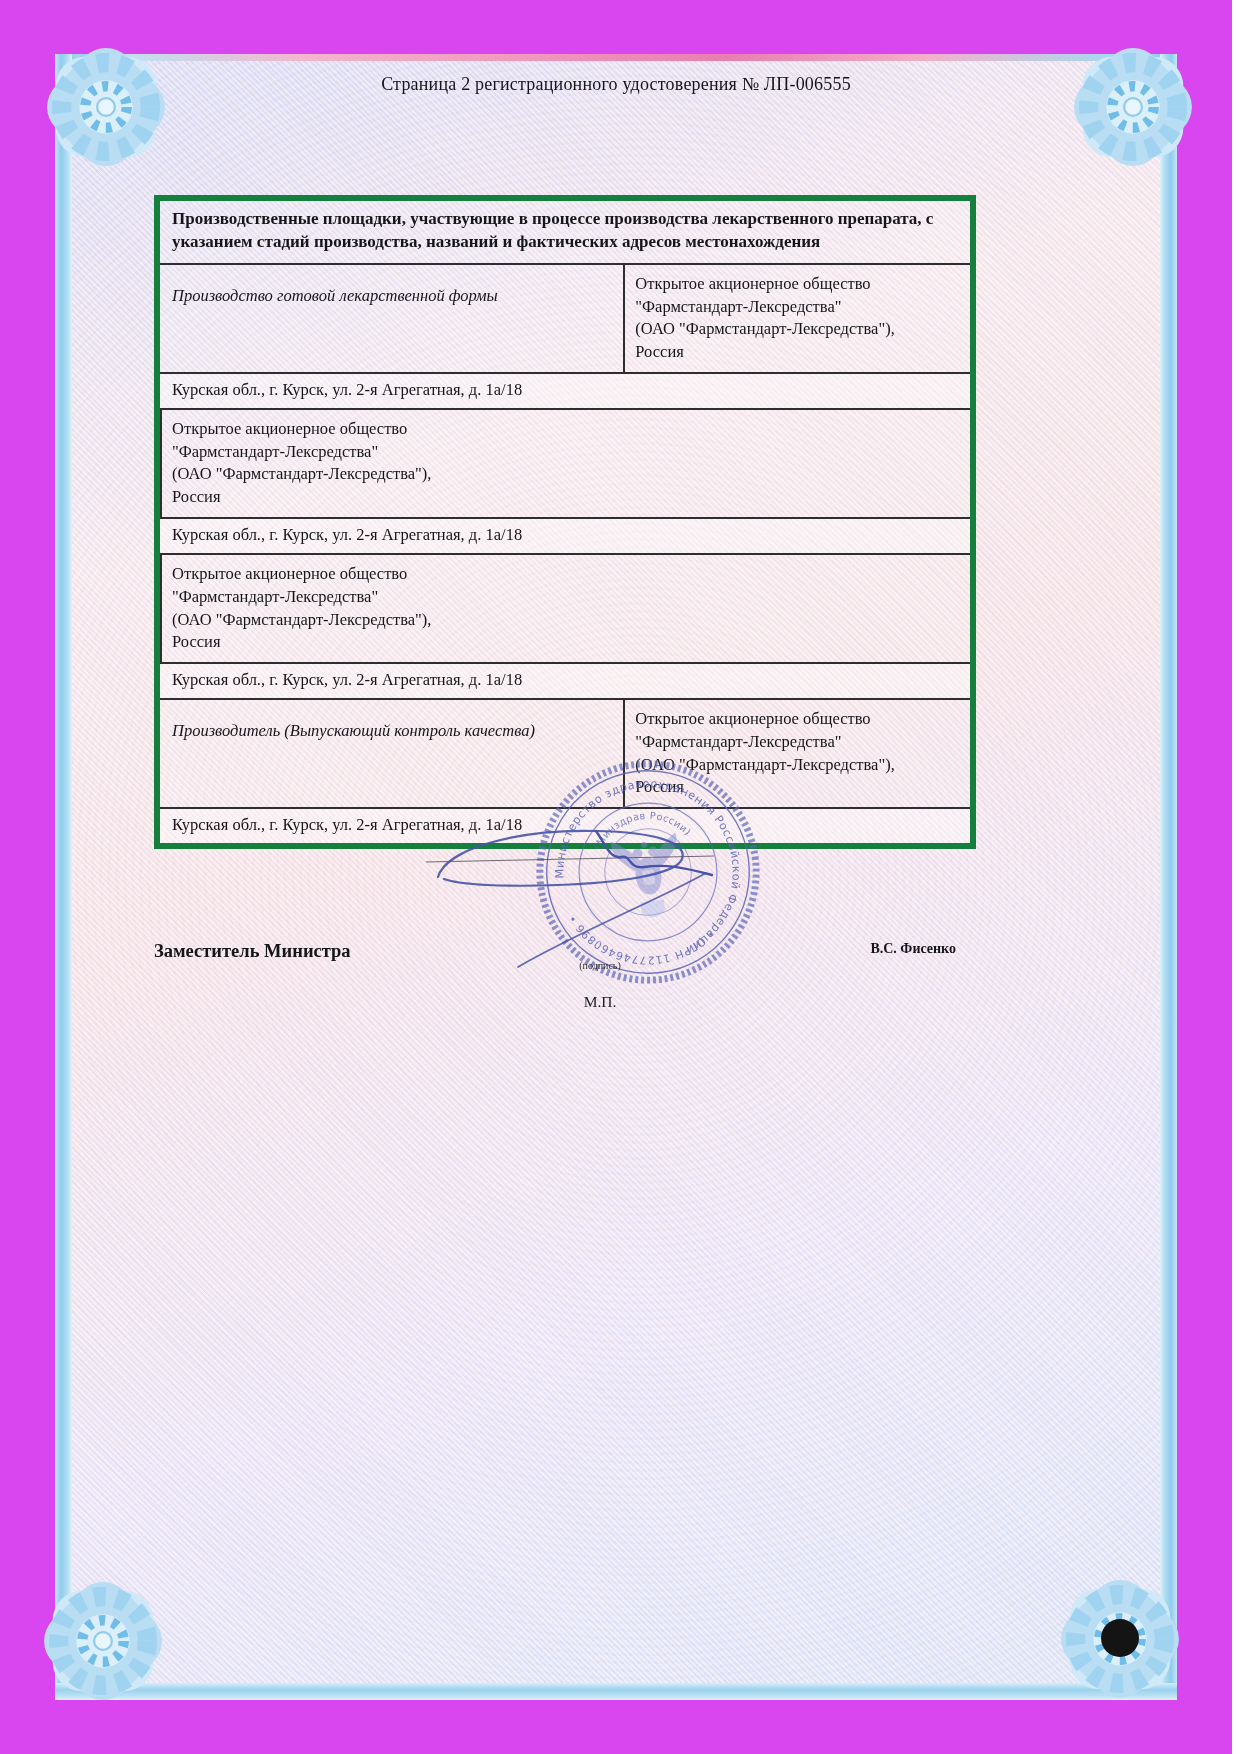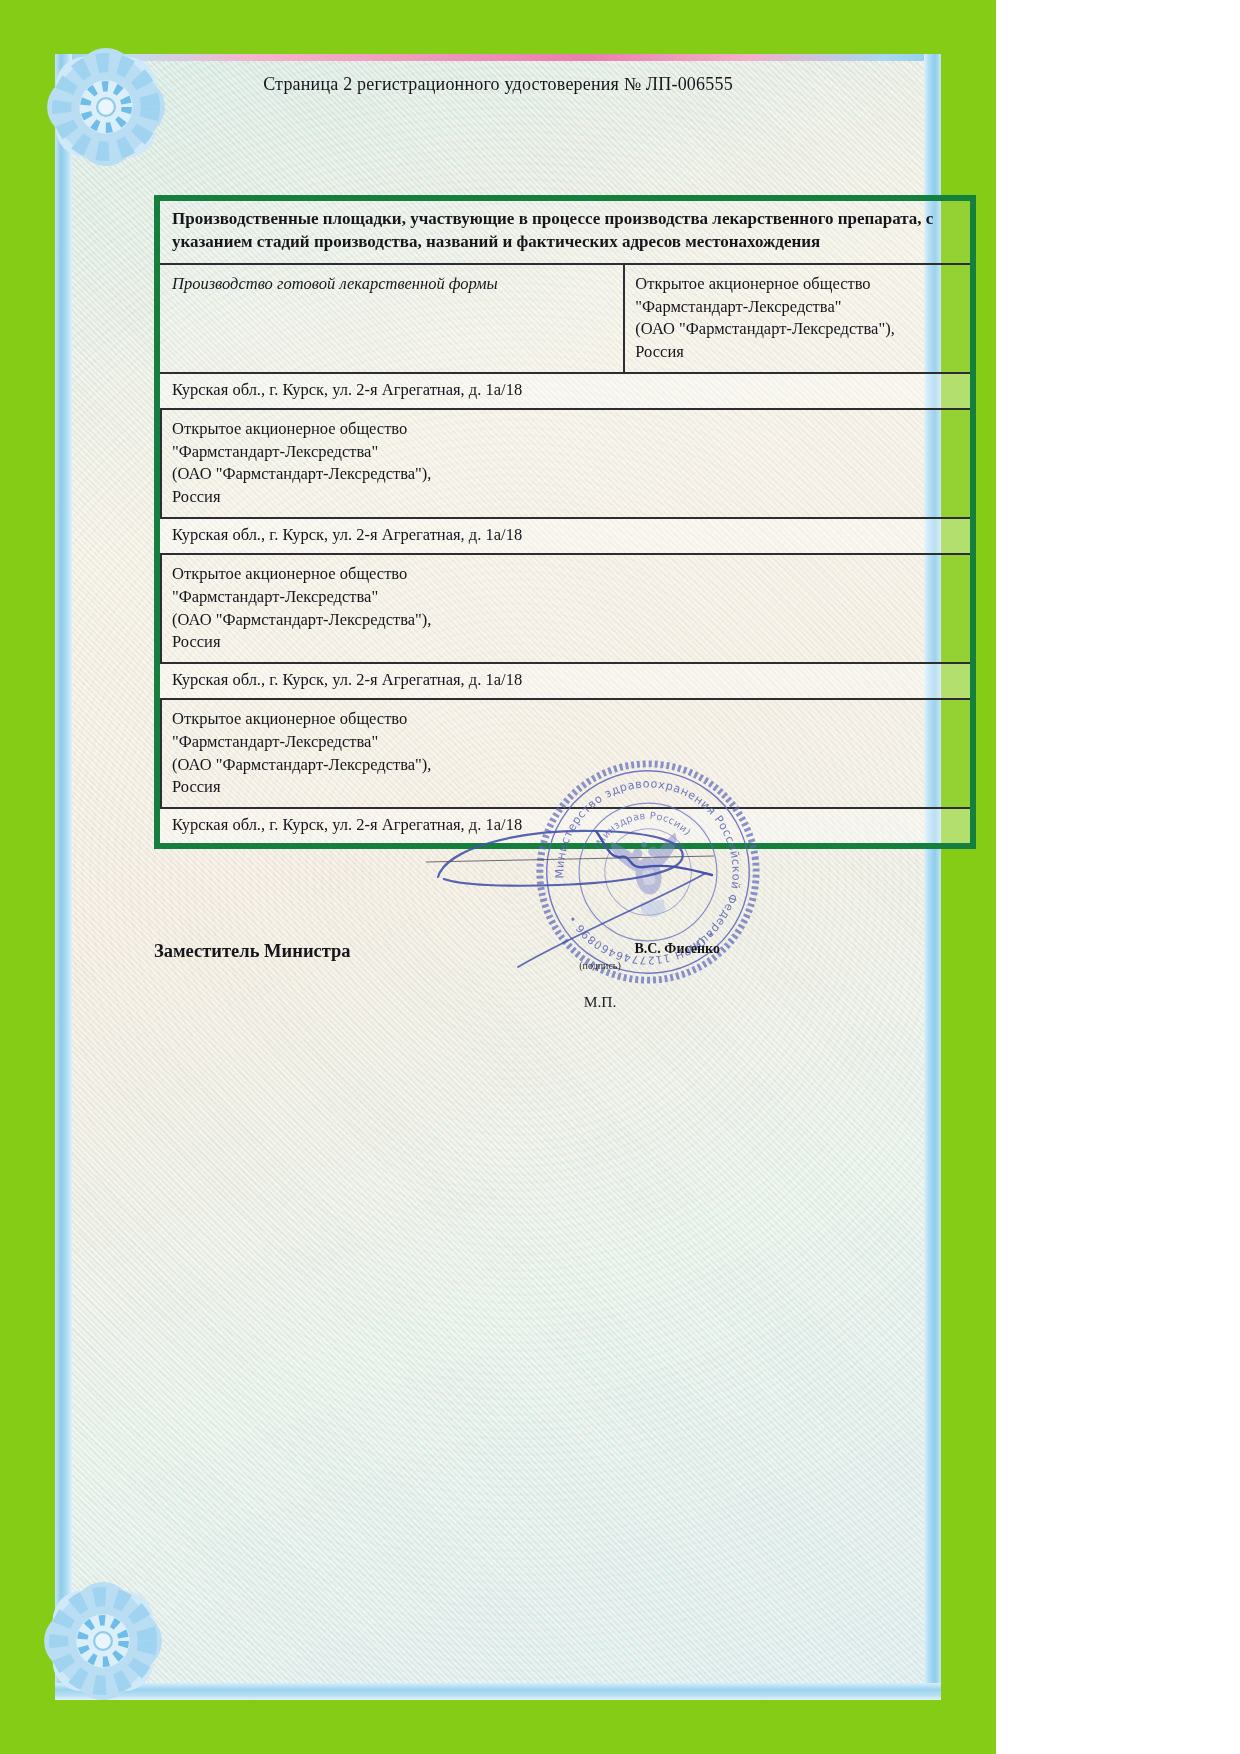--- a/index.html
+++ b/index.html
@@ -1,16 +1,16 @@
 <!DOCTYPE html>
 <html><head>
 <meta charset="utf-8">
 <style>
   html,body{margin:0;padding:0;background:#ffffff;}
-  .page{position:relative;width:996px;height:1754px;overflow:hidden;background:#84cc16;
+  .page{position:relative;width:1232px;height:1754px;overflow:hidden;background:#d946ef;
         font-family:"Liberation Serif","DejaVu Serif",serif;color:#15151a;}
 
   
   .paper{position:absolute;left:55px;top:54px;right:55px;bottom:54px;z-index:1;
     background:
       linear-gradient(160deg, rgba(222,240,250,.9) 0%, rgba(253,245,240,.95) 26%,
                       rgba(252,240,234,.95) 46%, rgba(240,247,252,.92) 72%, rgba(226,241,250,.95) 100%);}
   .paper::before{content:"";position:absolute;inset:0;
     background:repeating-radial-gradient(circle at 52% 50%, rgba(231,148,120,.055) 0 3px, rgba(255,255,255,0) 3px 8px);
     mix-blend-mode:multiply;}
@@ -38,21 +38,21 @@
   .page-header{position:absolute;z-index:4;left:0;right:0;top:74px;text-align:center;
     font-size:18px;font-weight:500;letter-spacing:.2px;}
 
   
   .prod-table{position:absolute;z-index:4;left:154px;top:195px;width:810px;
     border:6px solid #15803d;background:rgba(255,255,255,.12);}
   .t-head{padding:7px 12px 9px;font-weight:700;font-size:17px;line-height:1.35;
     border-bottom:2px solid #2e2e32;}
   .t-row{display:grid;grid-template-columns:57.2% 42.8%;min-height:104px;border-bottom:2px solid #2e2e32;}
   .cell{padding:8px 12px;font-size:16.5px;line-height:1.38;}
-  .stage{font-style:italic;}
+  .stage{font-style:italic;margin-top:12px;}
   .company{border-left:2px solid #2e2e32;white-space:pre-line;padding-left:10px;}
   .t-addr{padding:6px 12px 8px;font-size:16.5px;border-bottom:2px solid #2e2e32;
     background:rgba(255,255,255,.30);}
   .t-addr:last-child{border-bottom:none;}
 
   
   .sig-title{position:absolute;z-index:6;left:154px;top:941px;font-size:18.5px;font-weight:700;}
   .sig-name{position:absolute;z-index:6;right:276px;top:941px;font-size:14px;font-weight:700;}
   .sig-caption{position:absolute;z-index:6;left:540px;top:960px;width:120px;text-align:center;
     font-size:10px;color:#2b2b33;}
@@ -141,20 +141,21 @@
 
     <div class="t-row">
       <div class="cell company">Открытое акционерное общество
 "Фармстандарт-Лексредства"
 (ОАО "Фармстандарт-Лексредства"),
 Россия</div>
     </div>
     <div class="t-addr">Курская обл., г. Курск, ул. 2-я Агрегатная, д. 1а/18</div>
 
     <div class="t-row">
+      <div class="cell stage">Производитель (Выпускающий контроль качества)</div>
       <div class="cell company">Открытое акционерное общество
 "Фармстандарт-Лексредства"
 (ОАО "Фармстандарт-Лексредства"),
 Россия</div>
     </div>
     <div class="t-addr">Курская обл., г. Курск, ул. 2-я Агрегатная, д. 1а/18</div>
   </div>
 
   <svg class="stamp-svg" width="236" height="236" viewBox="0 0 240 240" opacity="0.85">
     <defs>

